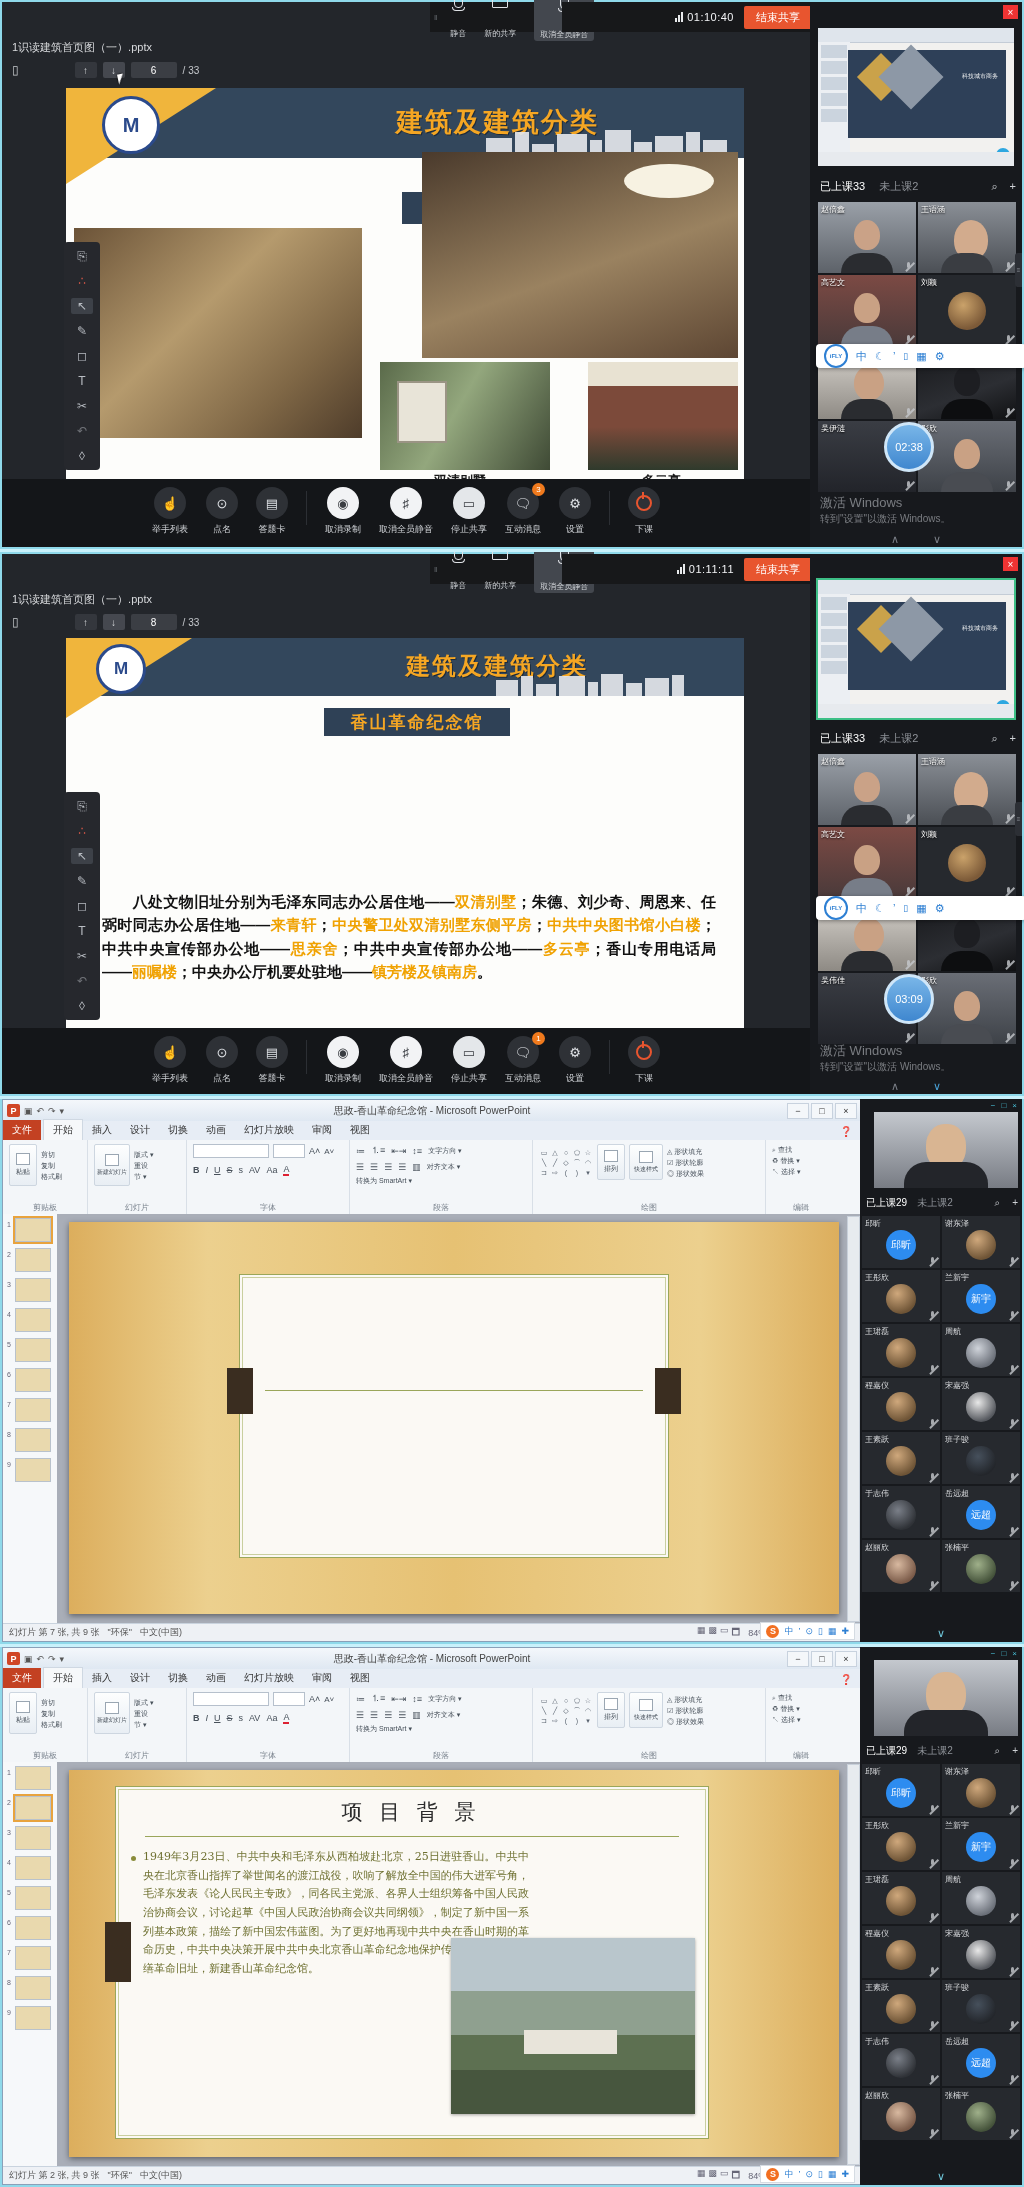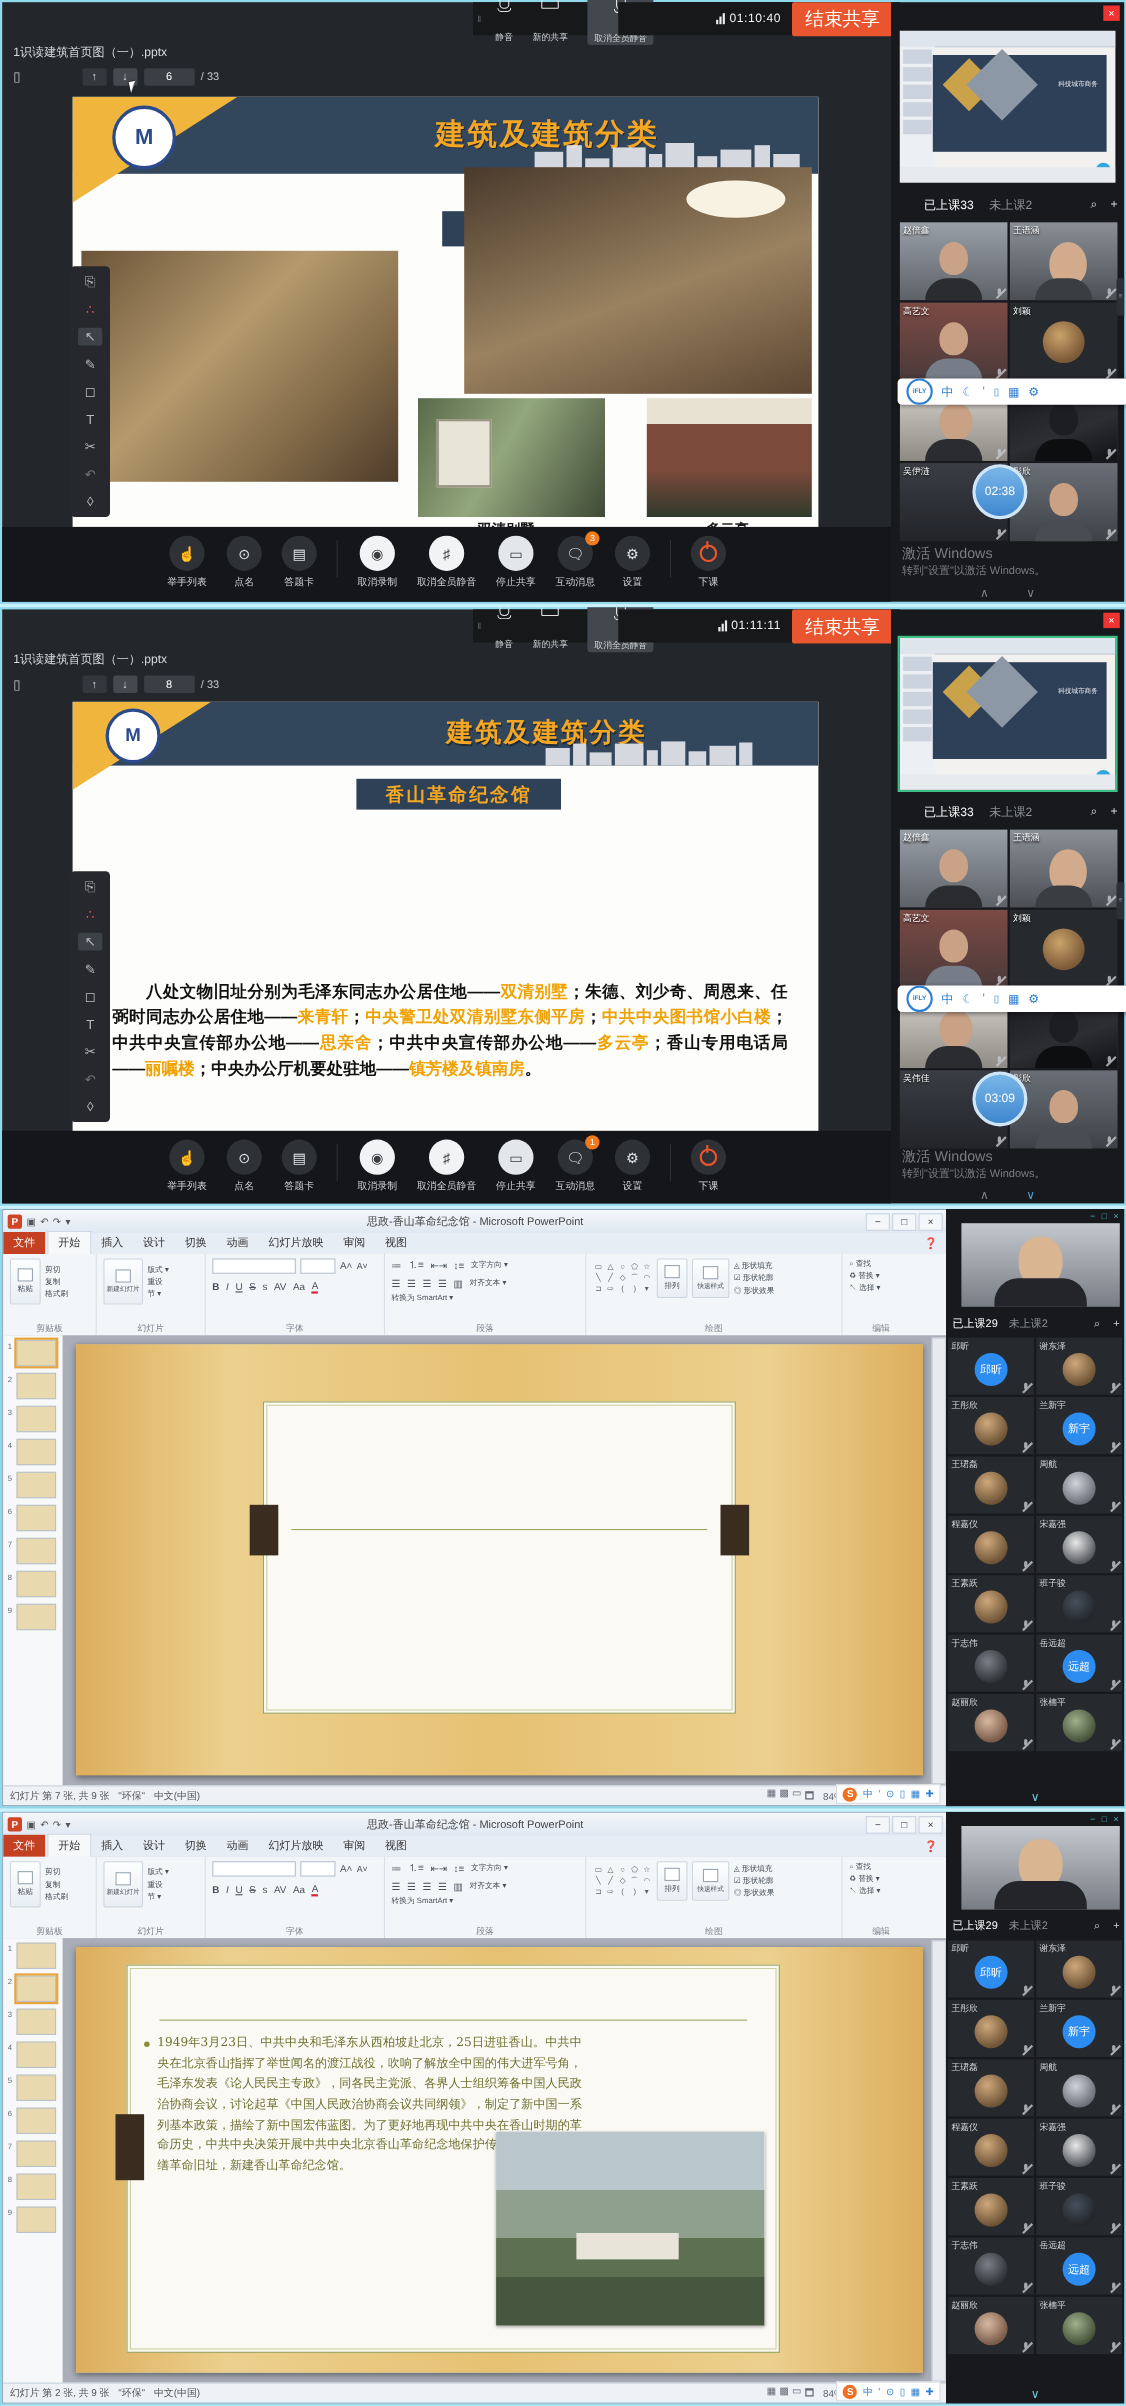--- a/index.html
+++ b/index.html
@@ -10,21 +10,21 @@
   .dkmain{position:absolute;left:2px;top:2px;width:808px;bottom:2px;background:#23262b;}
   .ctrlbar{position:absolute;top:0;height:30px;background:#17181a;display:flex;align-items:center;color:#cfd2d6;font-size:8px;}
   .ctrlitem{display:flex;flex-direction:column;align-items:center;justify-content:center;margin:0 9px;gap:20px;}
   .micglyph{width:7px;height:11px;border:1.5px solid #dfe2e6;border-radius:4px;position:relative;}
   .micglyph:after{content:"";position:absolute;left:-3px;right:-3px;bottom:-4px;height:3px;border-bottom:1.5px solid #dfe2e6;border-left:1.5px solid #dfe2e6;border-right:1.5px solid #dfe2e6;border-radius:0 0 5px 5px;}
   .scrglyph{width:14px;height:10px;border:1.5px solid #dfe2e6;border-radius:1px;}
   .hlbox{background:#43474e;border-radius:3px;padding:2px 6px 1px 6px;}
   .sig{display:flex;align-items:flex-end;gap:1px;height:10px;margin-right:4px;}
   .sig i{display:block;width:2px;background:#e8eaec;}
   .timer{font-size:11px;color:#f2f3f5;letter-spacing:.5px;}
-  .endbtn{background:#e8552f;color:#fff;font-size:17px;border-radius:2px;padding:4px 12px;margin-left:10px;}
+  .endbtn{background:#e8552f;color:#fff;font-size:11px;border-radius:2px;padding:4px 12px;margin-left:10px;}
   .ftitle{color:#d8dadd;font-size:11px;}
   .navrow{display:flex;align-items:center;gap:6px;color:#9ea2a8;}
   .navbtn{width:22px;height:16px;background:#34373d;border-radius:2px;color:#d7d9dc;font-size:10px;display:flex;align-items:center;justify-content:center;}
   .pgbox{width:46px;height:16px;background:#3b3e44;border-radius:2px;color:#fff;font-size:10px;display:flex;align-items:center;justify-content:center;}
   .slide{position:absolute;background:#fdfdfb;overflow:hidden;}
   .shead{position:absolute;left:0;top:0;right:0;background:#33475c;}
   .stri{position:absolute;left:0;top:0;width:0;height:0;border-top:96px solid #f0b53c;border-right:150px solid transparent;}
   .slogo{position:absolute;border-radius:50%;background:#fff;border:3px solid #2b4a8b;display:flex;align-items:center;justify-content:center;color:#2b4a8b;font-weight:bold;}
   .stitle{position:absolute;color:#f5a623;font-weight:bold;text-shadow:1px 1px 0 #1d2b3a;letter-spacing:2px;}
   .skyline{position:absolute;display:flex;align-items:flex-end;gap:3px;}
@@ -49,21 +49,21 @@
   .preview{position:absolute;left:8px;width:196px;height:138px;background:#f2f1ef;overflow:hidden;}
   .pv-ribbon{position:absolute;left:0;top:0;right:0;height:14px;background:#dfe5ec;border-bottom:1px solid #c4ccd6;}
   .pv-thumbs{position:absolute;left:0;top:14px;bottom:14px;width:26px;background:#eceff3;display:flex;flex-direction:column;gap:3px;padding:3px;}
   .pv-thumbs i{display:block;height:13px;background:#cbd4de;}
   .pv-slide{position:absolute;left:30px;top:22px;right:8px;height:88px;background:#2e4058;}
   .pv-d1{position:absolute;left:16px;top:10px;width:34px;height:34px;background:#caa24a;transform:rotate(45deg);}
   .pv-d2{position:absolute;left:40px;top:4px;width:46px;height:46px;background:#8d98a6;transform:rotate(45deg);}
   .pv-txt{position:absolute;right:8px;top:22px;color:#e8eaec;font-size:6px;}
   .pv-qq{position:absolute;right:4px;bottom:4px;width:14px;height:14px;border-radius:50%;background:#2ea7e0;}
   .pv-foot{position:absolute;left:0;bottom:0;right:0;height:14px;background:#e7eaee;}
-  .shead2{position:absolute;left:10px;right:6px;height:24px;display:flex;align-items:center;gap:14px;color:#fff;font-size:11px;margin-left:20px;}
+  .shead2{position:absolute;left:10px;right:6px;height:24px;display:flex;align-items:center;gap:14px;color:#fff;font-size:11px;}
   .shead2 .dim{color:#8e9298;}
   .sico{margin-left:auto;color:#cfd2d6;font-size:11px;display:flex;gap:12px;}
   .grid2{position:absolute;left:8px;right:6px;display:grid;grid-template-columns:1fr 1fr;gap:2px;}
   .vtile{position:relative;height:71px;background:#30333a;overflow:hidden;}
   .vname{position:absolute;left:3px;top:2px;color:#fff;font-size:8px;text-shadow:0 1px 2px #000;z-index:3;}
   .micoff{position:absolute;right:3px;bottom:2px;width:9px;height:9px;z-index:3;opacity:.8;}
   .micoff b{position:absolute;left:3px;top:0;width:3px;height:6px;background:#c6c9cd;border-radius:2px;}
   .micoff:after{content:"";position:absolute;left:0;top:4px;width:12px;height:1.5px;background:#c6c9cd;transform:rotate(-45deg);}
   .face{position:absolute;inset:0;}
   .face:before{content:"";position:absolute;left:50%;top:26%;width:26px;height:30px;margin-left:-13px;border-radius:50% 50% 46% 46%;}
@@ -1121,20 +1121,21 @@
       <div class="thumb">
             <span class="num">8</span>
           </div>
       <div class="thumb">
             <span class="num">9</span>
           </div>
     </div>
     <div class="canvas">
       <div class="pslide" style="left:12px;top:8px;right:22px;bottom:10px;">
         <div class="pcard" style="left:46px;top:16px;width:592px;bottom:18px;"></div>
+        <div class="callig" style="left:46px;width:592px;top:28px;font-size:21px;letter-spacing:5px;">项 目 背 景</div>
         <div class="dline" style="left:76px;width:534px;top:66px;"></div>
         <div class="roller" style="left:36px;top:152px;width:26px;height:60px;"></div>
         <div class="bullet" style="left:62px;top:86px;"></div>
         <div class="hand" style="left:74px;top:78px;width:386px;font-size:11px;">1949年3月23日、中共中央和毛泽东从西柏坡赴北京，25日进驻香山。中共中央在北京香山指挥了举世闻名的渡江战役，吹响了解放全中国的伟大进军号角，毛泽东发表《论人民民主专政》，同各民主党派、各界人士组织筹备中国人民政治协商会议，讨论起草《中国人民政治协商会议共同纲领》，制定了新中国一系列基本政策，描绘了新中国宏伟蓝图。为了更好地再现中共中央在香山时期的革命历史，中共中央决策开展中共中央北京香山革命纪念地保护传承利用工作，修缮革命旧址，新建香山革命纪念馆。</div>
         <div class="aerial" style="left:382px;top:168px;width:244px;height:176px;"></div>
       </div>
       <div class="vsb"></div>
     </div>
     <div class="statusbar">
       <span>幻灯片 第 2 张, 共 9 张</span>

